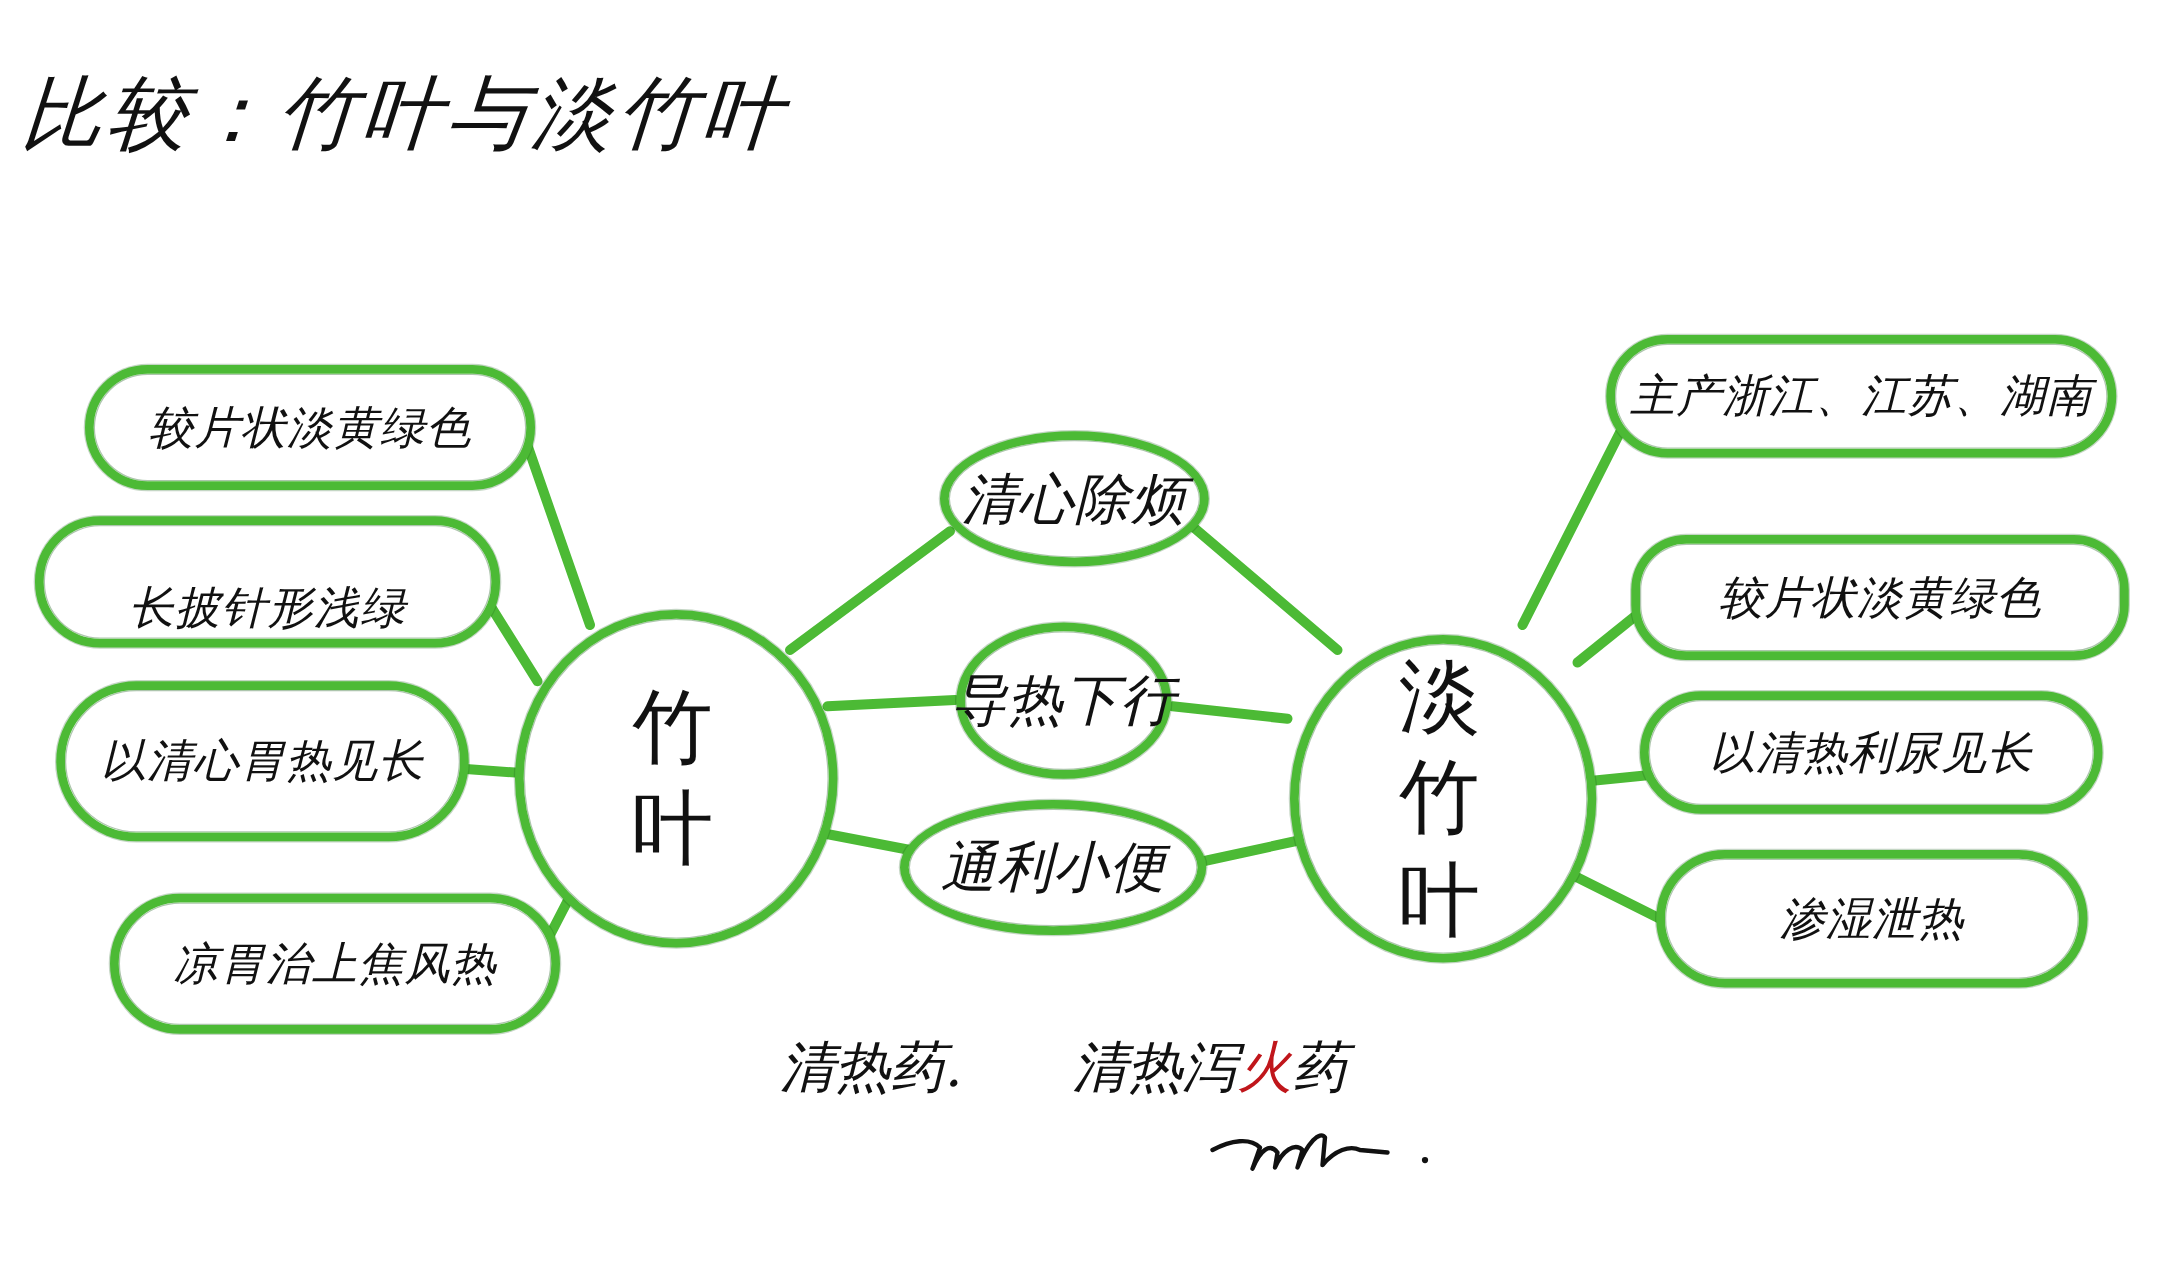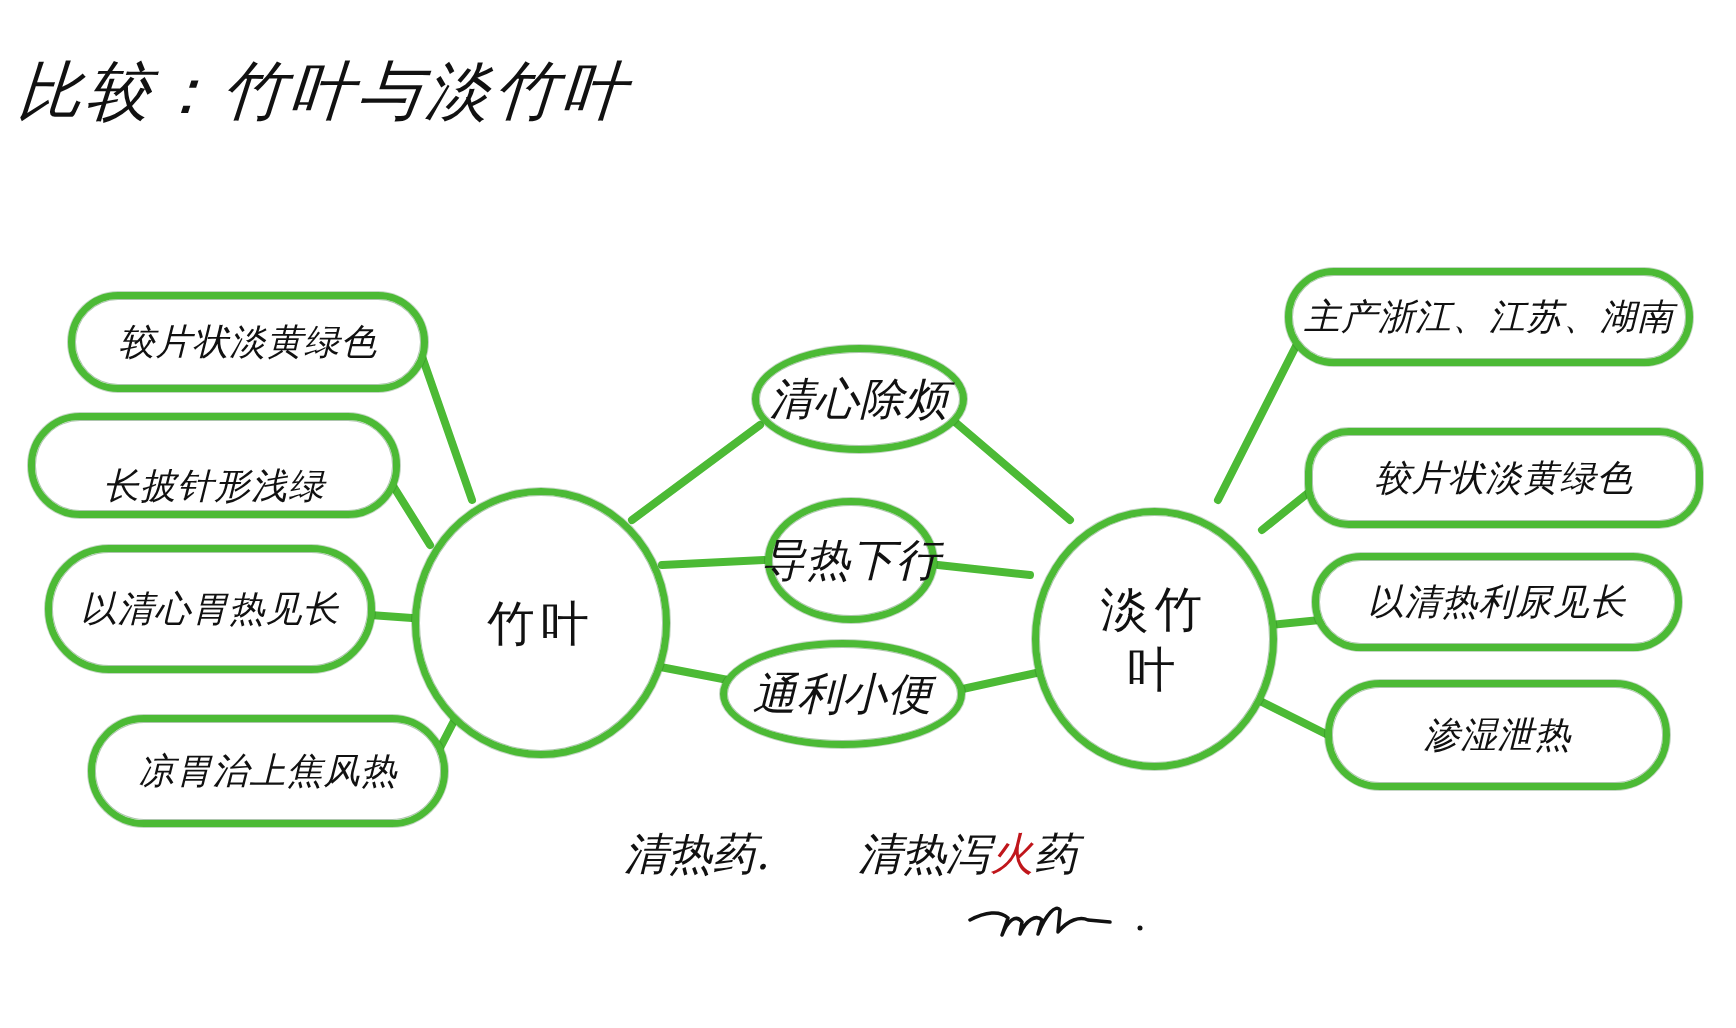--- a/index.html
+++ b/index.html
@@ -43,21 +43,21 @@
       border-radius: 50%;
       box-shadow: 0 0 0 1px rgba(20,90,20,0.35) inset, 0 0 0 1px rgba(20,90,20,0.25);
     }
     .node .label {
       font-family: "DejaVu Serif", serif;
       font-style: italic;
       color: #111;
       white-space: nowrap;
     }
     .hub .label {
-      font-size: 48px;
+      font-size: 65px;
       line-height: 1.25;
       white-space: normal;
       width: 140px;
       letter-spacing: 6px;
       font-style: normal;
     }
     .leaf .label { font-size: 36px; letter-spacing: 1px; }
     .mid .label { font-size: 44px; letter-spacing: 1px; }
 
     .notes {

